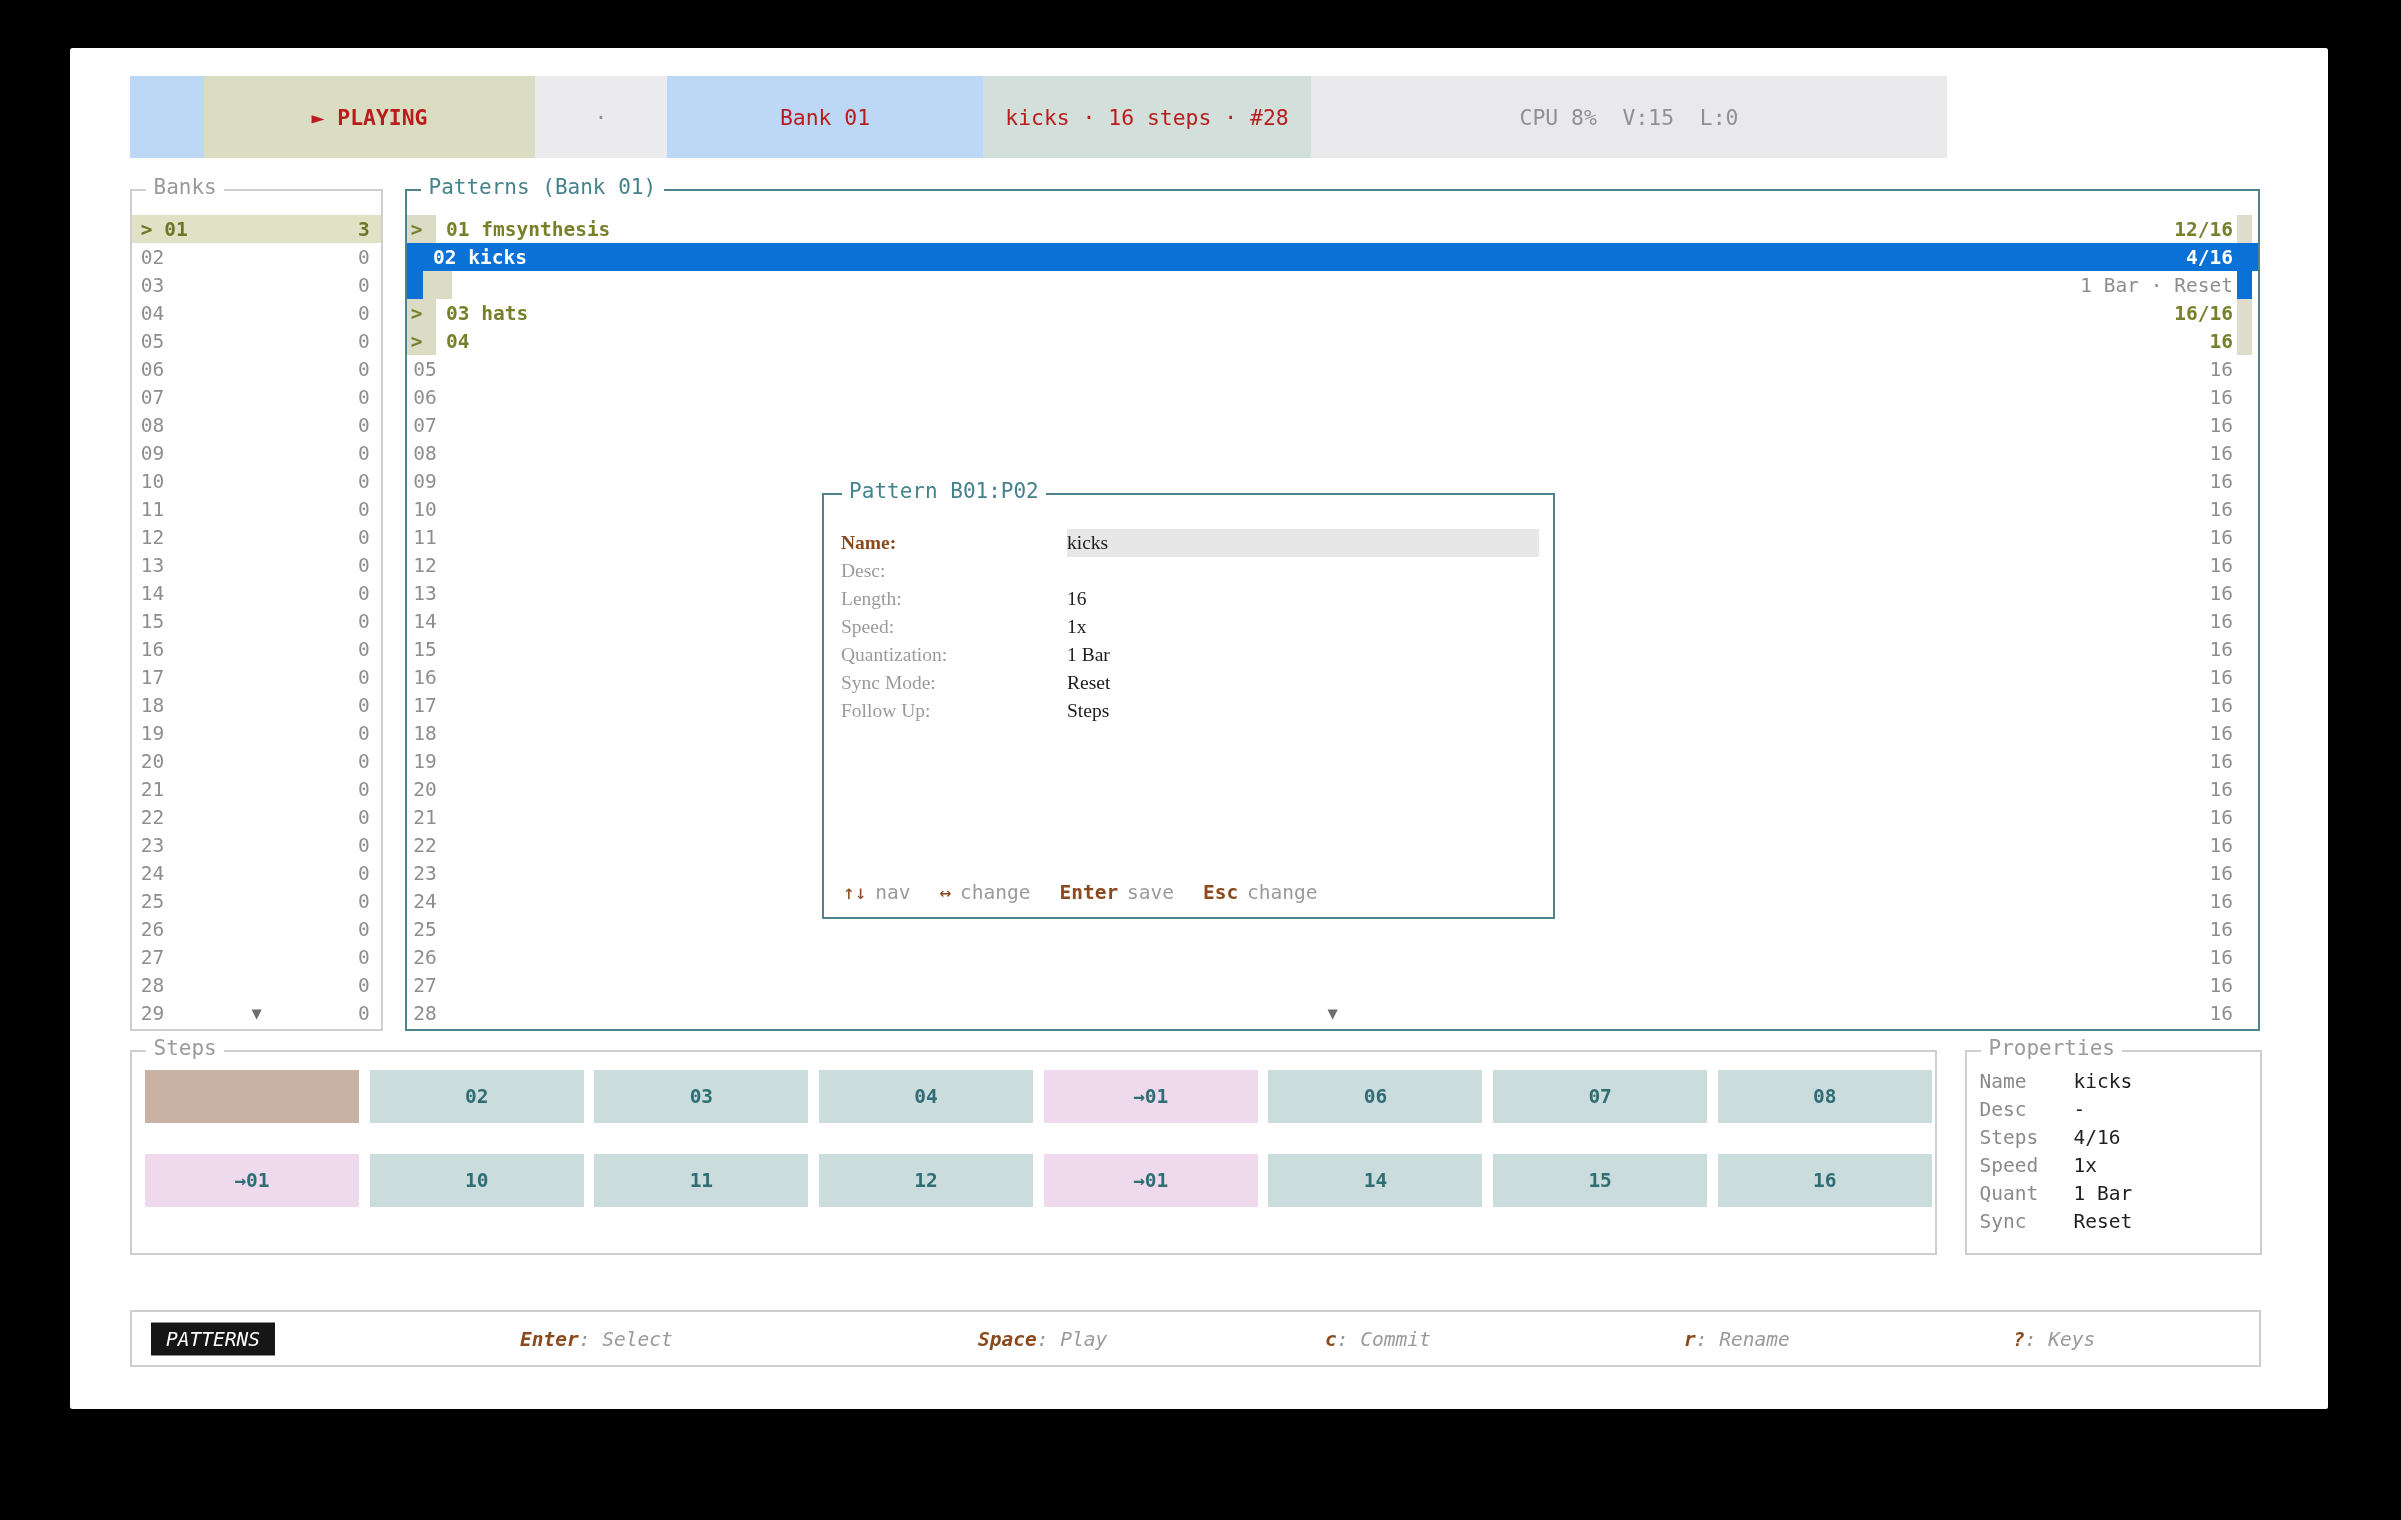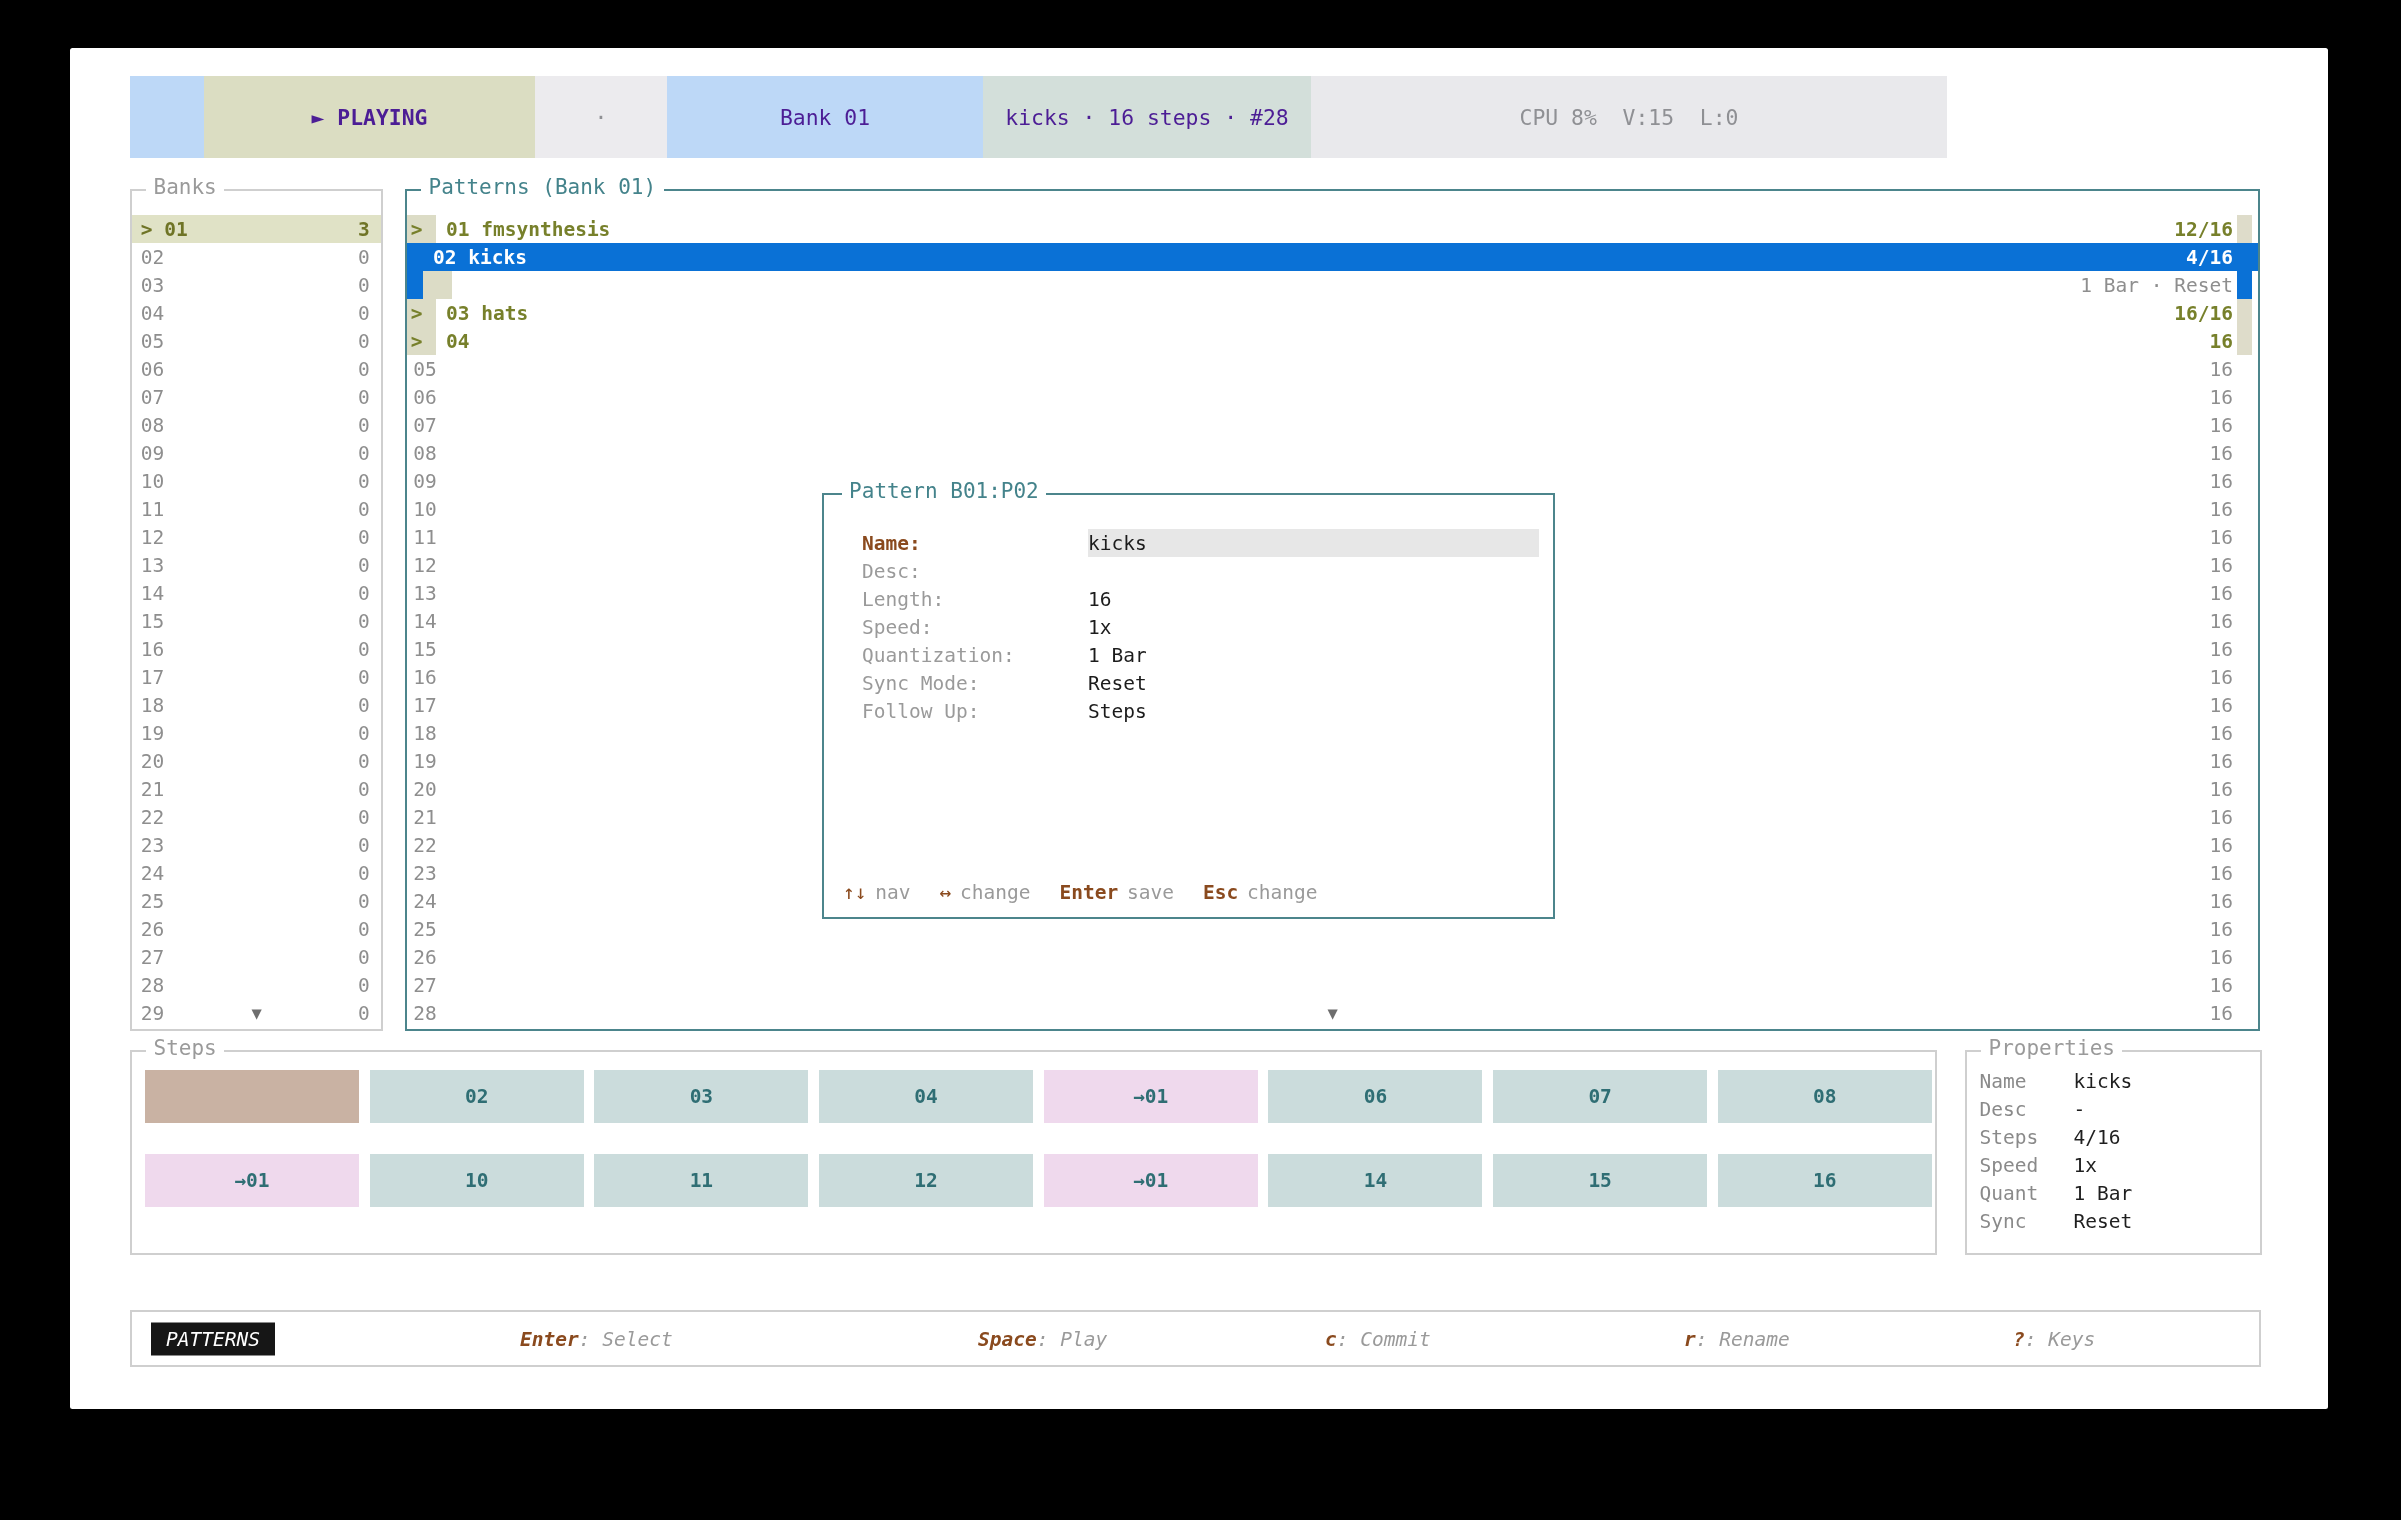--- a/index.html
+++ b/index.html
@@ -3,21 +3,21 @@
 <meta charset="utf-8">
 <style>
   html,body{margin:0;padding:0;background:#000;}
   body{position:relative;width:2401px;height:1521px;overflow:hidden;
        font-family:"DejaVu Sans Mono",monospace;-webkit-font-smoothing:none;}
   .app{position:absolute;left:70px;top:48px;width:2258px;height:1361px;background:#ffffff;border-radius:2.5px;}
 
   
   .topbar{position:absolute;left:60px;top:28px;width:2137px;height:82px;display:flex;}
   .seg{height:100%;display:flex;align-items:center;justify-content:center;
-       font-size:21.4px;color:#4c1d95;white-space:pre;}
+       font-size:21.4px;color:#b91c1c;white-space:pre;}
   .seg.bold{font-weight:bold;}
   .seg.muted{color:#8f9094;}
   .seg:nth-child(1){width:74px;}
   .seg:nth-child(2){width:331px;}
   .seg:nth-child(3){width:132px;}
   .seg:nth-child(4){width:316px;}
   .seg:nth-child(5){width:328px;}
   .seg:nth-child(6){width:636px;}
   .seg:nth-child(7){flex:1;}
 
@@ -57,21 +57,21 @@
   .prow .scrollcell{width:15px;flex:none;align-self:stretch;margin:0 6.3px 0 3.8px;}
   .prow .scrollcell.thumb{background:#dedcca;}
   .prow .scrollcell.selblue{background:#0a71d6;}
 
   
   #modal{position:absolute;left:752px;top:445px;width:733px;height:426px;background:#fff;
          border:2.5px solid #4c858c;box-sizing:border-box;}
   #modal>.legend{position:absolute;top:-16.3px;left:17.6px;background:#fff;padding:0 7.5px;
                  font-size:21px;color:#44838b;white-space:pre;}
   .mfields{position:absolute;top:34px;left:0;right:0;}
-  .mrow{height:28px;display:flex;align-items:center;font-size:19.5px;padding-left:38px;white-space:pre;}
+  .mrow{height:28px;display:flex;align-items:center;font-size:19.5px;padding-left:17px;white-space:pre;font-family:Liberation Serif, serif;}
   .mlabel{width:226px;color:#9a9a9a;flex:none;}
   .mrow.active .mlabel{color:#8a4a1e;font-weight:bold;}
   .mval{color:#1c1c1c;}
   .valwrap{flex:1;margin-right:14.4px;background:#e7e7e7;align-self:stretch;display:flex;align-items:center;}
   .mhints{position:absolute;left:19px;bottom:12.6px;display:flex;align-items:center;font-size:19.5px;white-space:pre;}
   .mhints .hkey{color:#8a4a1e;margin-right:8.8px;}
   .mhints .hkey.b{font-weight:bold;}
   .mhints .hlabel{color:#9a9a9a;margin-right:29px;}
 
   

